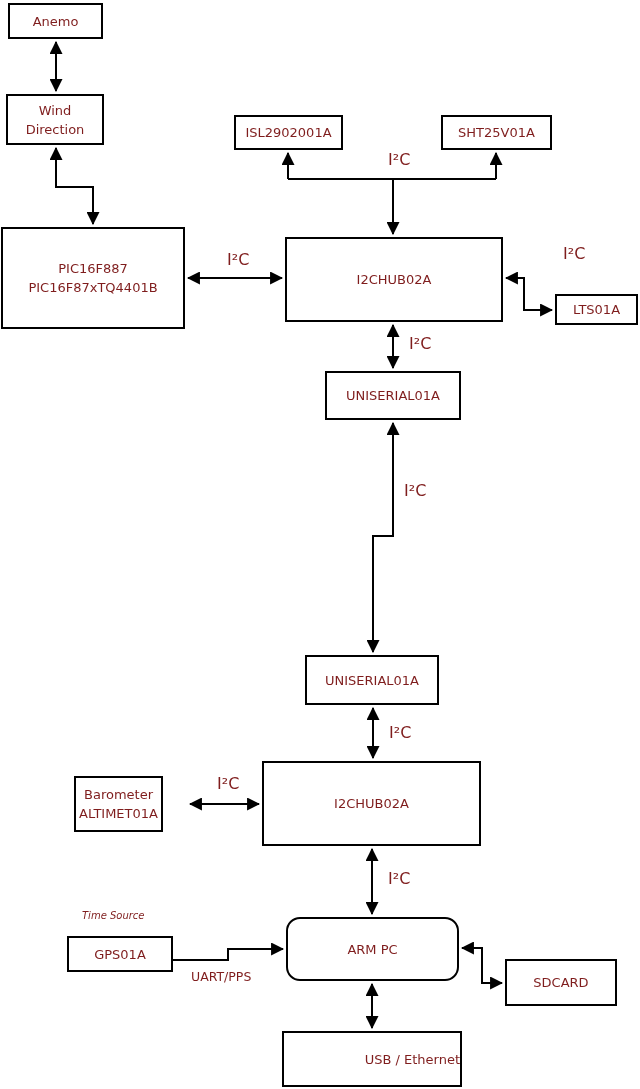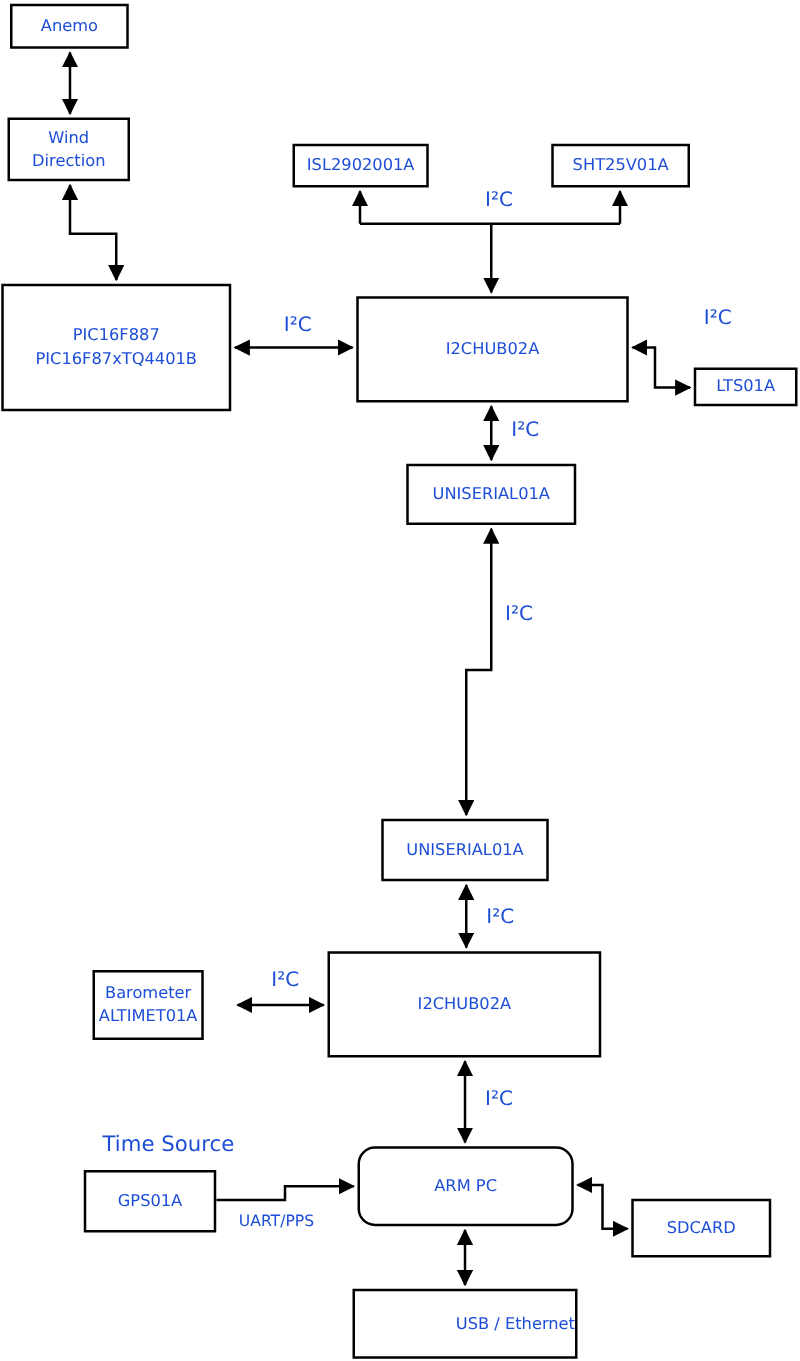--- a/index.html
+++ b/index.html
@@ -2,21 +2,21 @@
 <html><head>
 <meta charset="utf-8">
 <style>
   html, body { margin: 0; padding: 0; background: #ffffff; }
   .canvas {
     position: relative;
     width: 640px;
     height: 1089px;
     background: #ffffff;
     font-family: "DejaVu Sans", "Liberation Sans", sans-serif;
-    color: #1d4ed8;
+    color: #7f1d1d;
     overflow: hidden;
   }
   .wires {
     position: absolute;
     left: 0; top: 0;
     width: 640px; height: 1089px;
   }
   .node {
     position: absolute;
     box-sizing: border-box;
@@ -110,21 +110,21 @@
 
   <div class="node" style="left:74px; top:776px; width:89px; height:56px;">
     <span>Barometer</span>
     <span>ALTIMET01A</span>
   </div>
 
   <div class="node" style="left:262px; top:761px; width:219px; height:85px;">
     <span>I2CHUB02A</span>
   </div>
 
-  <div class="node" style="left:67px; top:936px; width:106px; height:50px;">
+  <div class="node" style="left:67px; top:936px; width:106px; height:36px;">
     <span>GPS01A</span>
   </div>
 
   <div class="node" style="left:286px; top:917px; width:173px; height:64px;border-radius:14px;">
     <span>ARM PC</span>
   </div>
 
   <div class="node" style="left:505px; top:959px; width:112px; height:47px;text-align:right;">
     <span>SDCARD</span>
   </div>
@@ -134,16 +134,16 @@
   </div>
 
   <span class="elabel" style="left:388px; top:153px;">I²C</span>
   <span class="elabel" style="left:227px; top:253px;">I²C</span>
   <span class="elabel" style="left:563px; top:247px;">I²C</span>
   <span class="elabel" style="left:409px; top:337px;">I²C</span>
   <span class="elabel" style="left:404px; top:484px;">I²C</span>
   <span class="elabel" style="left:389px; top:726px;">I²C</span>
   <span class="elabel" style="left:217px; top:777px;">I²C</span>
   <span class="elabel" style="left:388px; top:872px;">I²C</span>
-  <span class="elabel" style="left:82px; top:909px; font-size:17px;">Time Source</span>
+  <span class="elabel" style="left:82px; top:909px; font-size:10px;font-style:italic;">Time Source</span>
   <span class="elabel" style="left:191px; top:970px; font-size:12.5px;">UART/PPS</span>
 
 </div>
 
 </body></html>

